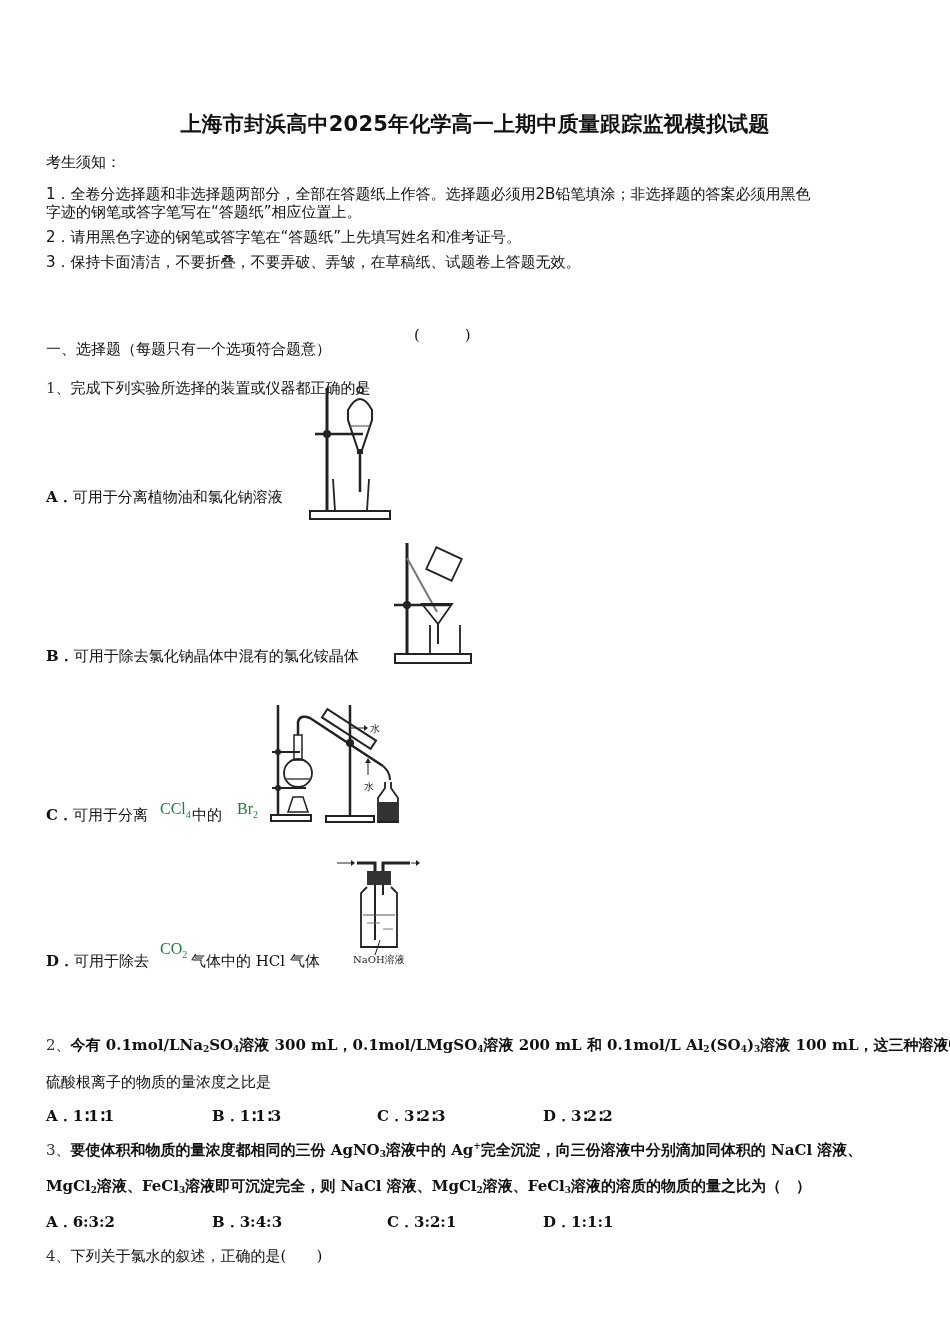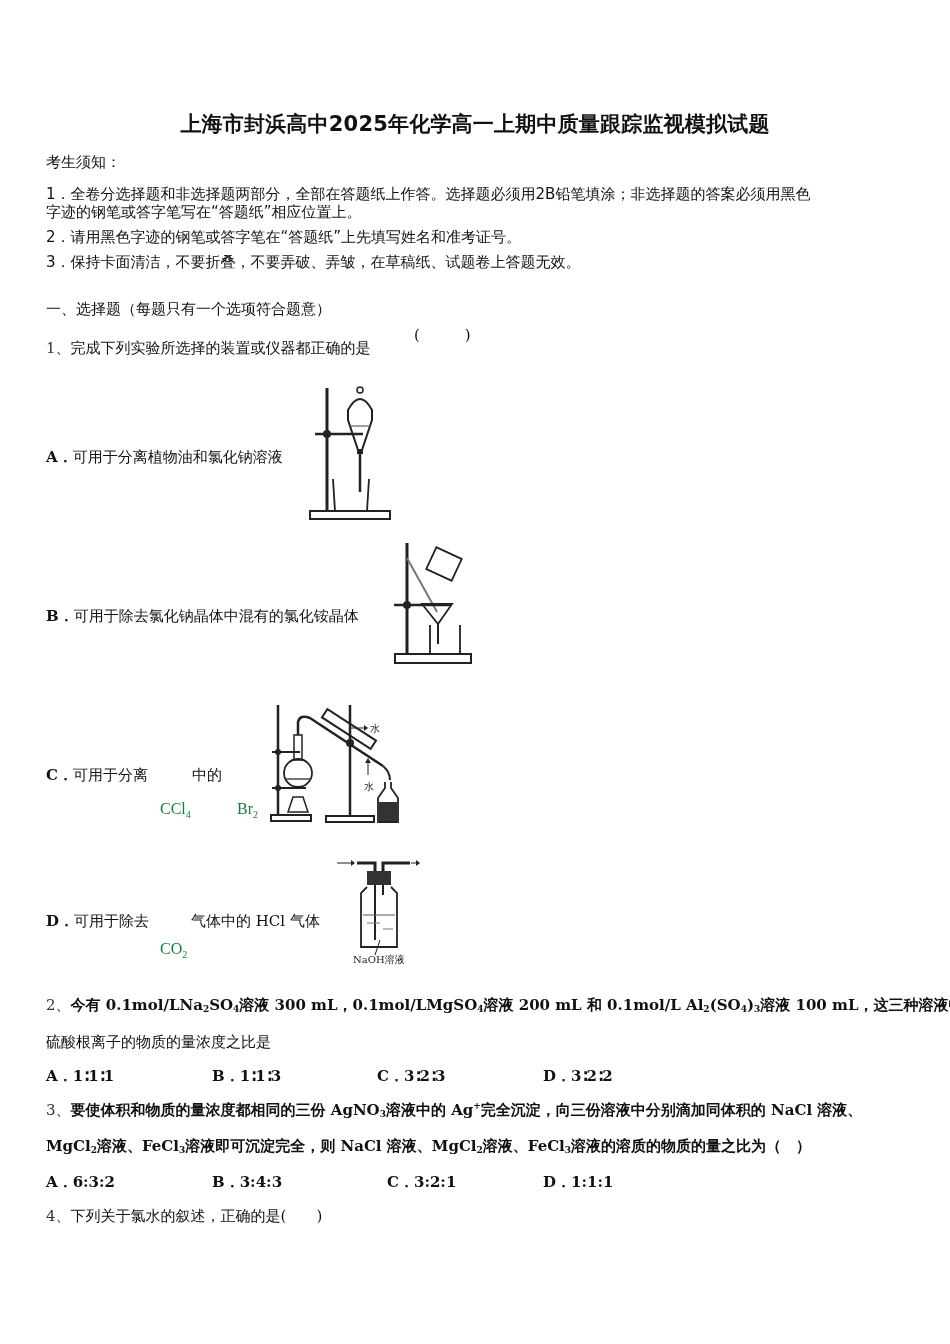--- a/index.html
+++ b/index.html
@@ -3,21 +3,21 @@
 <meta charset="utf-8">
 <style>
   html, body { margin: 0; padding: 0; background: #ffffff; }
   body { width: 950px; height: 1344px; position: relative; overflow: hidden;
          font-family: "DejaVu Serif", "Liberation Serif", serif; color: #111; }
   .abs { position: absolute; white-space: nowrap; }
   .title { left: 0; width: 950px; top: 110px; text-align: center;
            font-family: "DejaVu Sans", "Liberation Sans", sans-serif; font-weight: bold;
            font-size: 21px; letter-spacing: 0.2px; }
   .notice { font-family: "DejaVu Sans", "Liberation Sans", sans-serif; font-size: 15px; line-height: 25px; left: 46px; }
-  .q { font-size: 15px; left: 46px; }
+  .q { font-size: 15px; left: 46px; margin-top: 40px; }
   .bold { font-weight: bold; }
   .qnum { font-weight: normal; color: #333; }
   .opt-label { font-weight: bold; }
   .formula { color: #15803d; font-size: 16px; font-family: "Liberation Serif", serif; }
   .formula sub { font-size: 10px; }
   sub.s { font-size: 9px; vertical-align: -2px; }
   sup.s { font-size: 9px; vertical-align: 6px; }
   .paren { font-size: 15px; }
   svg { position: absolute; }
 </style>

